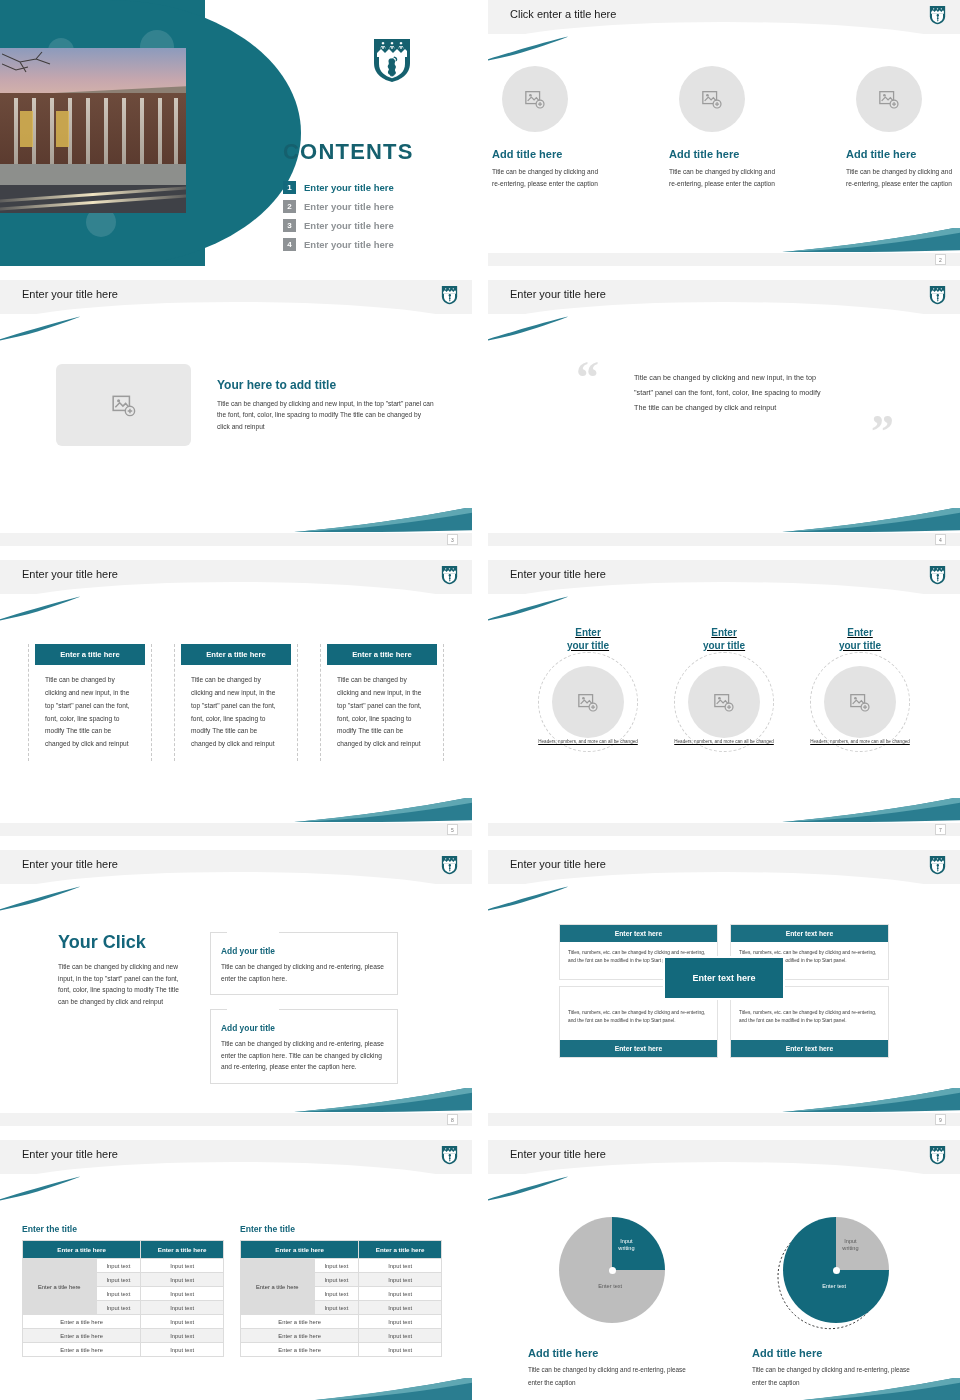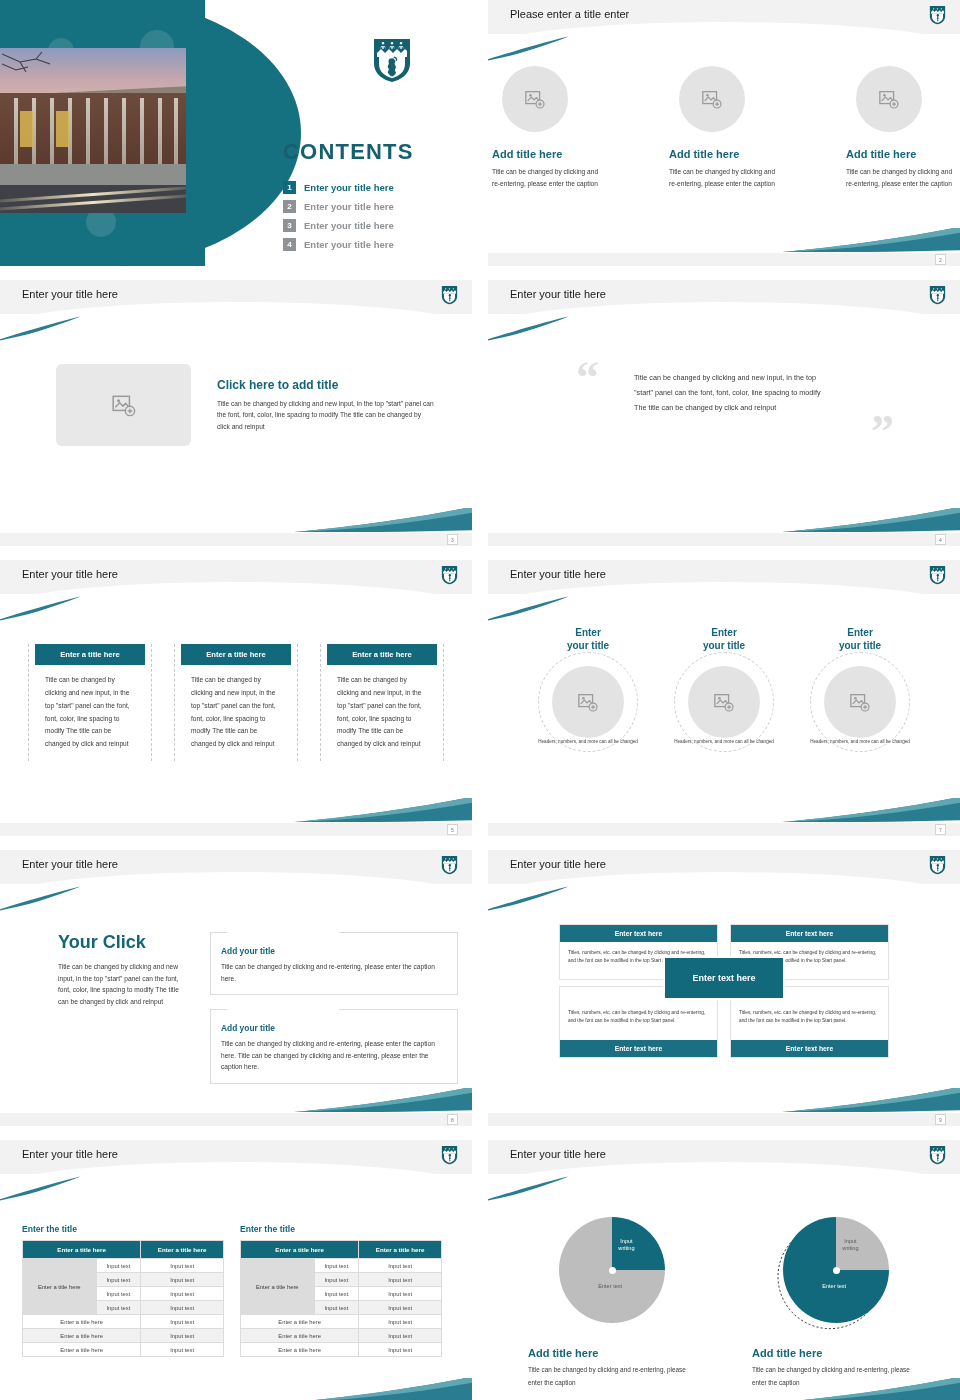--- a/index.html
+++ b/index.html
@@ -142,33 +142,33 @@
 
   
   .s5-cols{ display:flex; justify-content:center; gap:22px; padding-top:36px; }
   .s5-card{ width:124px; border-left:1px dashed #c9c9c9; border-right:1px dashed #c9c9c9;
     padding:0 6px 10px; }
   .s5-head{ background:#13697C; color:#fff; font-size:7.6px; font-weight:bold;
     text-align:center; padding:6px 0; }
   .s5-body{ font-size:6.6px; line-height:1.95; color:#3a3a3a; padding:9px 10px 0; }
 
   
-  .s6-cols{ display:flex; justify-content:center; gap:16px; padding-top:18px; }
+  .s6-cols{ display:flex; justify-content:center; gap:16px; padding-top:18px;text-decoration:underline; }
   .s6-col{ width:120px; text-align:center; position:relative; }
   .s6-title{ font-size:10px; font-weight:bold; color:#14657A; line-height:1.3; margin-bottom:4px; }
   .s6-ring{ width:100px; height:100px; border-radius:50%; border:1px dashed #cfcfcf;
     margin:-4px auto 0; display:flex; align-items:center; justify-content:center; }
   .s6-ring .circ-ph{ width:72px; height:72px; }
   .s6-cap{ font-size:4.6px; line-height:1.8; color:#444; margin-top:-14px; }
 
   
   .s7{ display:flex; gap:26px; padding:34px 0 0 58px; }
   .s7-left{ width:126px; }
   .s7-left h2{ font-size:18px; font-weight:bold; color:#14657A; margin-bottom:8px; }
-  .s7-right{ width:248px; }
+  .s7-right{ width:188px; }
   .s7-box{ border:1px solid #dcdcdc; border-top:none; padding:8px 10px 10px; margin-bottom:14px;
     position:relative; }
   .s7-box h4{ font-size:8.4px; font-weight:bold; color:#14657A; margin:-7px 0 5px; background:#fff;
     display:inline-block; padding-right:6px; }
   .s7-box .topline{ position:absolute; left:0; top:0; width:16px; height:1px; background:#dcdcdc; }
   .s7-box .topline2{ position:absolute; right:0; top:0; width:118px; height:1px; background:#dcdcdc; }
 
   
   .s8{ position:relative; padding-top:26px; }
   .s8-grid{ width:330px; margin:0 auto; display:grid; grid-template-columns:1fr 1fr;
@@ -289,21 +289,21 @@
           <span class="toc-label">Enter your title here</span>
         </div>
       </div>
     </div>
   </div>
 
   <div class="slide">
     <div class="hdr">
         <div class="hdr-curve"></div>
       </div>
-    <div class="hdr-title">Please enter a title enter</div>
+    <div class="hdr-title">Click enter a title here</div>
     <div class="crest-sm">
       <svg width="17" height="20" viewBox="0 0 40 46">
         <path d="M2 2 H38 V26 C38 38 28 43 20 45 C12 43 2 38 2 26 Z" fill="#15606E"></path>
         <path d="M5 16 L9 12 L13 16 L17 12 L21 16 L25 12 L29 16 L33 12 L35 14 V20 H5 Z" fill="#fff"></path>
         <g fill="#fff">
             <circle cx="11" cy="8.5" r="1.6"></circle>
             <circle cx="20" cy="8.5" r="1.6"></circle>
             <circle cx="29" cy="8.5" r="1.6"></circle>
           </g>
         <path d="M7 20 h26 v7 C33 35 27 39 20 41.2 C13 39 7 35 7 27 Z" fill="#fff"></path>
@@ -396,21 +396,21 @@
         <div class="rect-ph">
           <svg width="26" height="26" viewBox="0 0 24 24">
               <rect x="2" y="4" width="15" height="13" fill="none" stroke="#9b9b9b" stroke-width="1.4"></rect>
               <path d="M4 14 l4-4 3 3 2.5-2.5 3 3.5" fill="none" stroke="#9b9b9b" stroke-width="1.4"></path>
               <circle cx="7" cy="8" r="1.4" fill="#9b9b9b"></circle>
               <circle cx="17.5" cy="17.5" r="4.3" fill="#e8e8e8" stroke="#9b9b9b" stroke-width="1.3"></circle>
               <path d="M17.5 15.4 v4.2 M15.4 17.5 h4.2" stroke="#9b9b9b" stroke-width="1.3"></path>
             </svg>
         </div>
         <div class="s3-txt">
-          <h3>Click here to add title</h3>
+          <h3>Your here to add title</h3>
           <p class="cap">Title can be changed by clicking and new input, in the top "start" panel can the font, font, color, line spacing to modify The title can be changed by click and reinput</p>
         </div>
       </div>
     </div>
     <div class="footbar"></div>
     <div class="pagenum">3</div>
   </div>
 
   <div class="slide">
     <div class="hdr">

